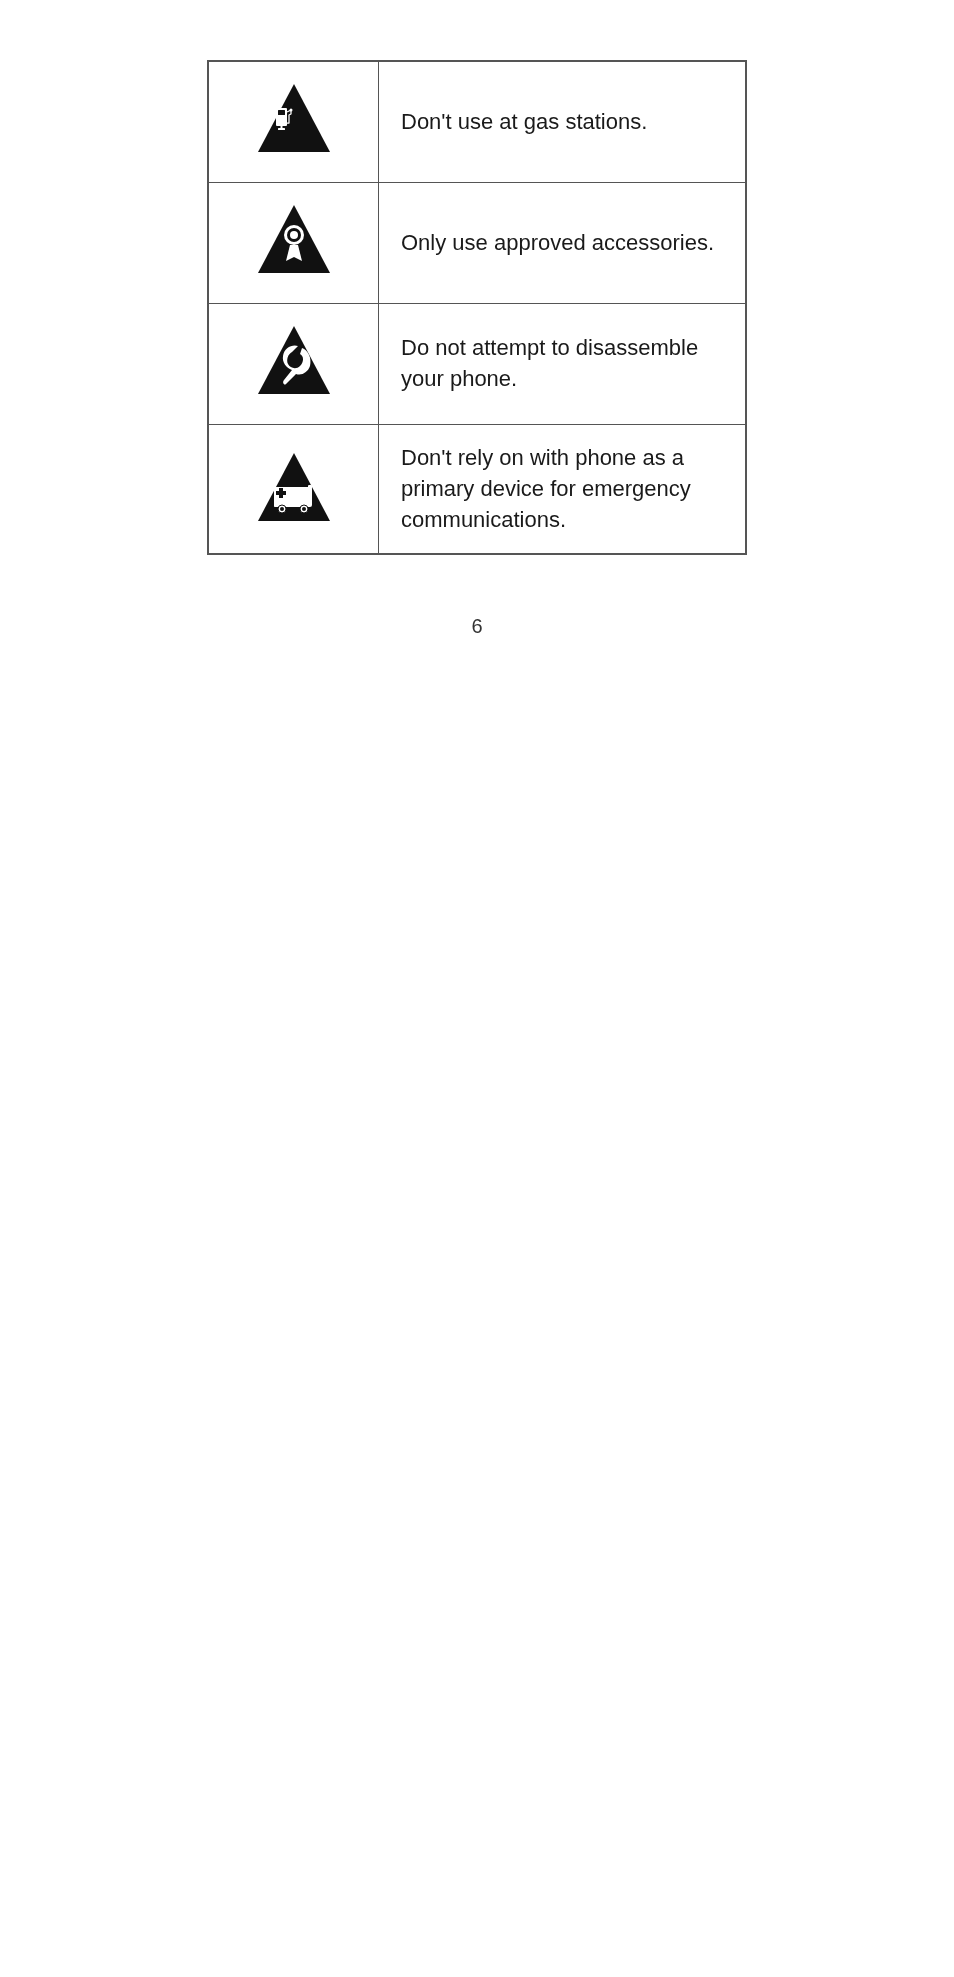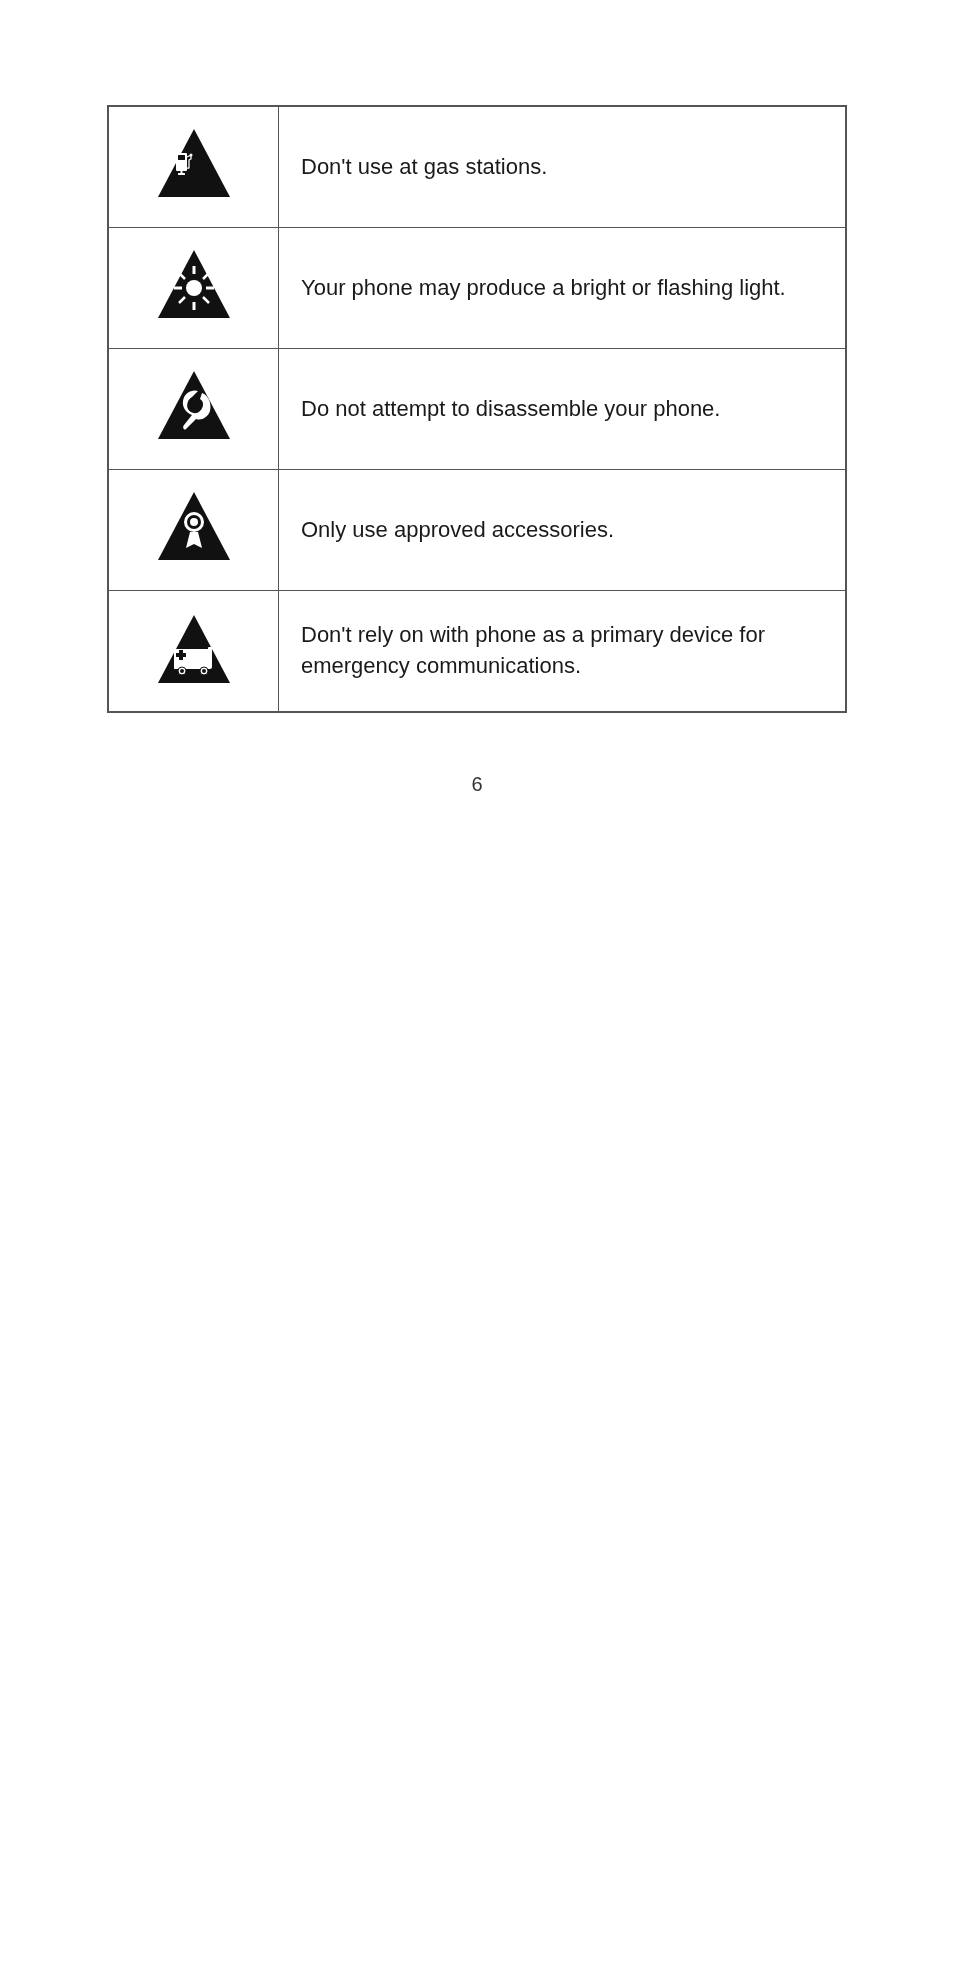--- a/index.html
+++ b/index.html
@@ -13,24 +13,23 @@
       min-height: 1977px;
       background: #ffffff;
       font-family: Arial, sans-serif;
       display: flex;
       flex-direction: column;
       align-items: center;
       padding: 60px 40px 40px 40px;
     }
 
     .table-container {
-      width: 740px;
+      width: 540px;
       border-collapse: collapse;
       border: 1.5px solid #555;
-      margin-top: 45px;
     }
 
     table {
       width: 100%;
       border-collapse: collapse;
     }
 
     td {
       border: 1.5px solid #555;
       padding: 0;
@@ -82,70 +81,50 @@
             <path d="M26 16 L34 12 L34 20 L30 22 L30 38 L26 38" stroke="white" stroke-width="2.5" fill="none" stroke-linejoin="round"></path>
             <circle cx="34" cy="12" r="3" fill="white"></circle>
           </g>
         </svg>
       </td>
       <td class="text-cell">
         <span>Don't use at gas stations.</span>
       </td>
     </tr>
 
-    <tr>
-      <td class="icon-cell">
-        <svg class="warning-icon" viewBox="0 0 80 80" xmlns="http://www.w3.org/2000/svg">
-          <polygon points="40,4 76,72 4,72" fill="#111"></polygon>
-
-          <circle cx="40" cy="42" r="8" fill="white"></circle>
-          <line x1="40" y1="20" x2="40" y2="28" stroke="white" stroke-width="3"></line>
-          <line x1="40" y1="56" x2="40" y2="64" stroke="white" stroke-width="3"></line>
-          <line x1="20" y1="42" x2="28" y2="42" stroke="white" stroke-width="3"></line>
-          <line x1="52" y1="42" x2="60" y2="42" stroke="white" stroke-width="3"></line>
-          <line x1="25" y1="27" x2="31" y2="33" stroke="white" stroke-width="2.5"></line>
-          <line x1="49" y1="51" x2="55" y2="57" stroke="white" stroke-width="2.5"></line>
-          <line x1="55" y1="27" x2="49" y2="33" stroke="white" stroke-width="2.5"></line>
-          <line x1="31" y1="51" x2="25" y2="57" stroke="white" stroke-width="2.5"></line>
-        </svg>
-      </td>
-      <td class="text-cell">
-        <span>Your phone may produce a bright or flashing light.</span>
-      </td>
-    </tr>
 
 
 
-
-    <tr>
-      <td class="icon-cell">
-        <svg class="warning-icon" viewBox="0 0 80 80" xmlns="http://www.w3.org/2000/svg">
-          <polygon points="40,4 76,72 4,72" fill="#111"></polygon>
-
-          <path d="M44 24 C38 22 30 26 29 34 C28 40 32 46 38 48 L30 58 C28 60 30 64 32 62 L42 52 C48 54 54 50 56 44 C58 36 54 28 48 26 L46 32 C50 34 50 40 46 44 C42 48 36 46 34 42 C32 38 34 32 38 30 Z" fill="white"></path>
-        </svg>
-      </td>
-      <td class="text-cell">
-        <span>Do not attempt to disassemble your phone.</span>
-      </td>
-    </tr>
 
     <tr>
       <td class="icon-cell">
         <svg class="warning-icon" viewBox="0 0 80 80" xmlns="http://www.w3.org/2000/svg">
           <polygon points="40,4 76,72 4,72" fill="#111"></polygon>
 
           <circle cx="40" cy="34" r="10" fill="white" stroke="#111" stroke-width="0"></circle>
           <circle cx="40" cy="34" r="7" fill="#111"></circle>
           <circle cx="40" cy="34" r="4" fill="white"></circle>
           <path d="M36 44 L32 60 L40 56 L48 60 L44 44" fill="white"></path>
         </svg>
       </td>
       <td class="text-cell">
         <span>Only use approved accessories.</span>
+      </td>
+    </tr>
+
+    <tr>
+      <td class="icon-cell">
+        <svg class="warning-icon" viewBox="0 0 80 80" xmlns="http://www.w3.org/2000/svg">
+          <polygon points="40,4 76,72 4,72" fill="#111"></polygon>
+
+          <path d="M44 24 C38 22 30 26 29 34 C28 40 32 46 38 48 L30 58 C28 60 30 64 32 62 L42 52 C48 54 54 50 56 44 C58 36 54 28 48 26 L46 32 C50 34 50 40 46 44 C42 48 36 46 34 42 C32 38 34 32 38 30 Z" fill="white"></path>
+        </svg>
+      </td>
+      <td class="text-cell">
+        <span>Do not attempt to disassemble your phone.</span>
       </td>
     </tr>
 
     <tr>
       <td class="icon-cell">
         <svg class="warning-icon" viewBox="0 0 80 80" xmlns="http://www.w3.org/2000/svg">
           <polygon points="40,6 76,74 4,74" fill="#111"></polygon>
 
           <rect x="20" y="40" width="38" height="20" rx="2" fill="white"></rect>
           <rect x="20" y="40" width="14" height="20" rx="1" fill="white"></rect>

